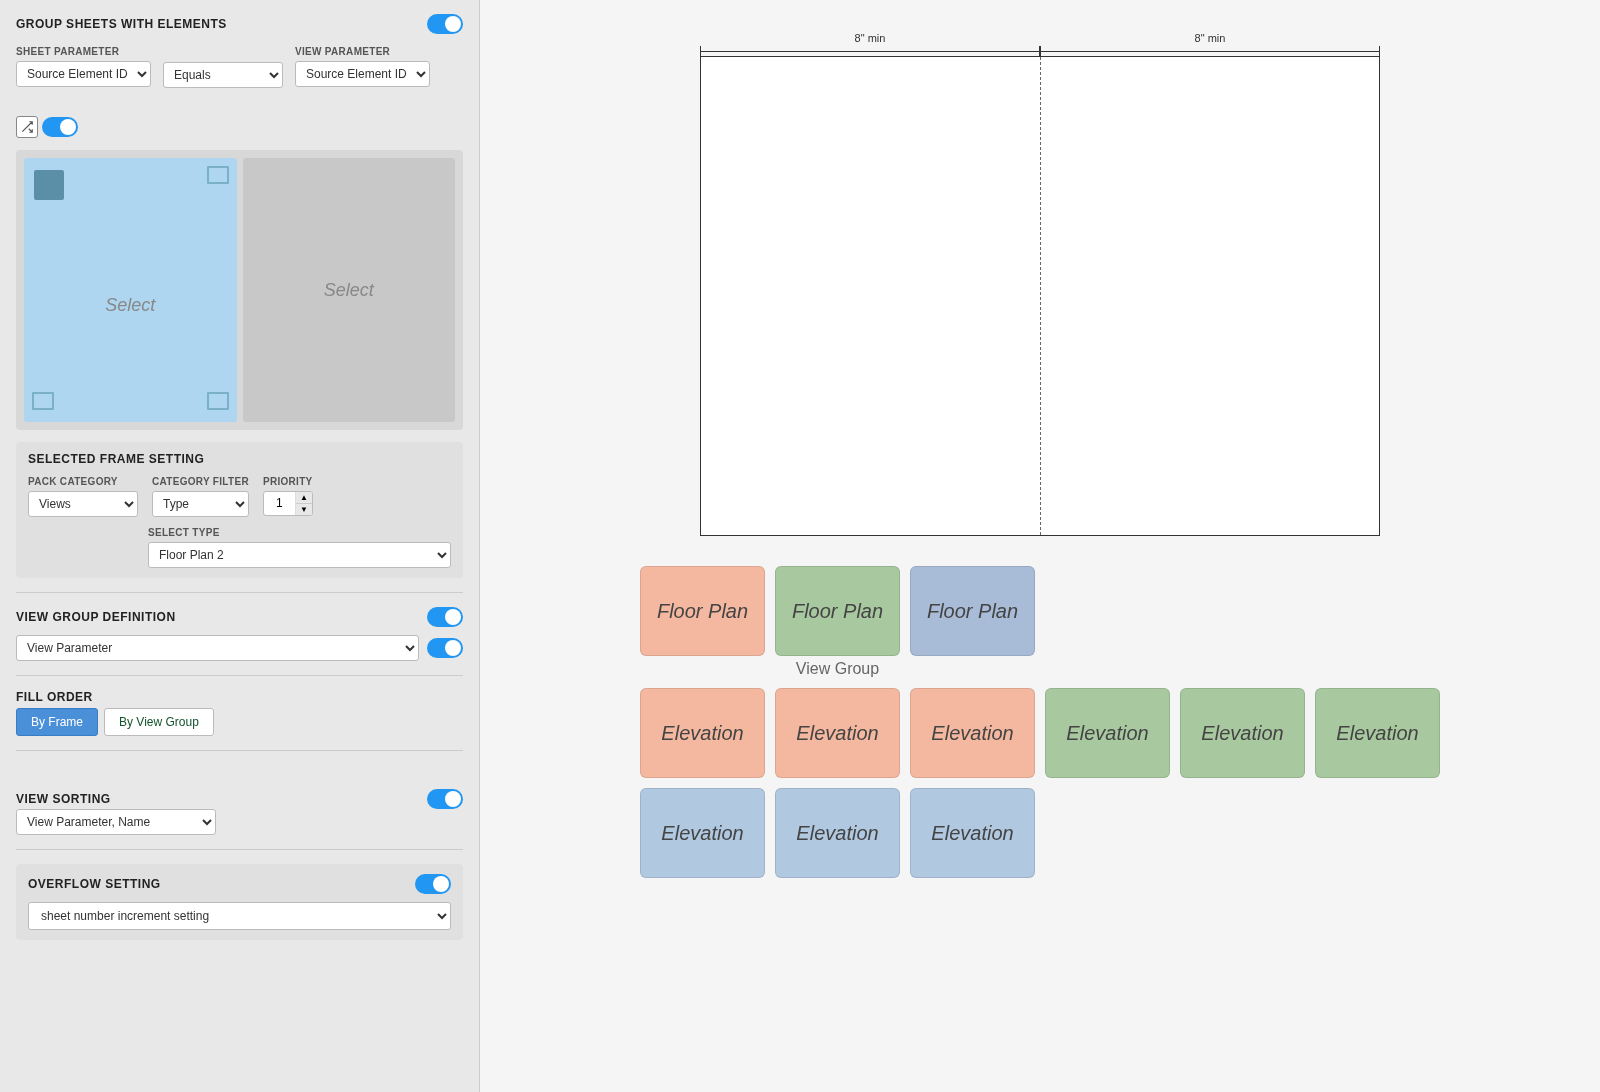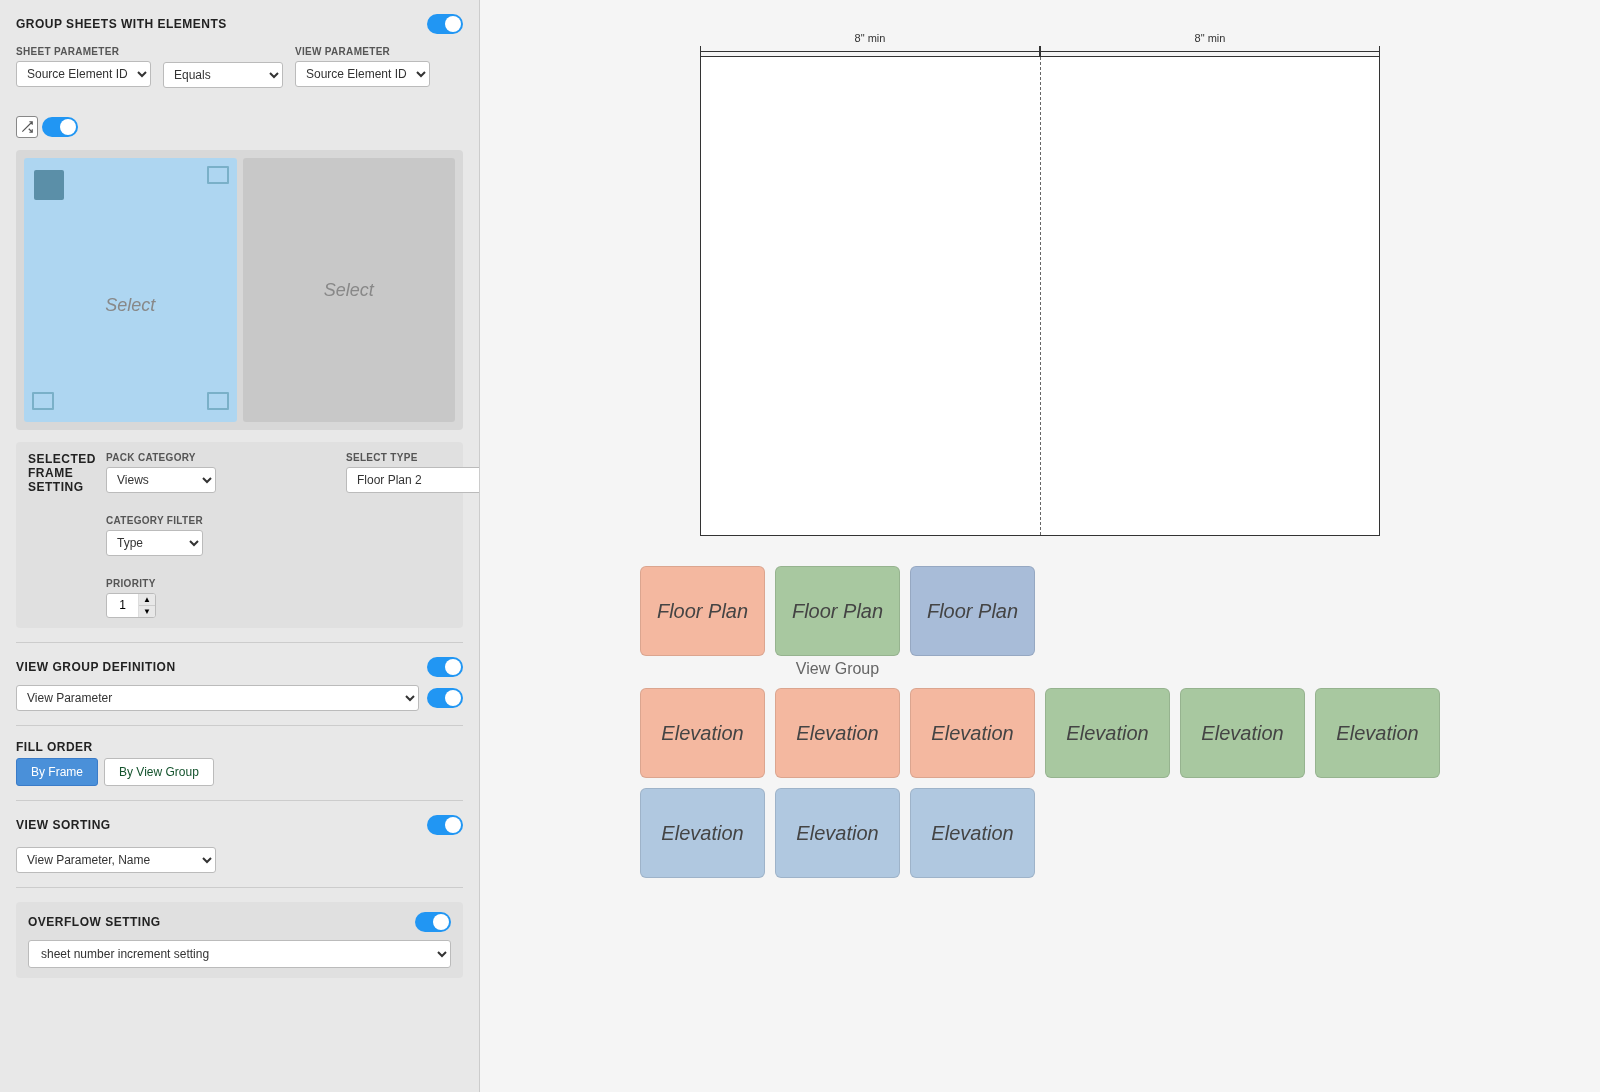--- a/index.html
+++ b/index.html
@@ -118,21 +118,21 @@
     .preview-rect-tr { position: absolute; top: 8px; right: 8px; width: 22px; height: 18px; border: 2px solid #7ab0c8; background: transparent; border-radius: 1px; }
     .preview-rect-bl { position: absolute; bottom: 12px; left: 8px; width: 22px; height: 18px; border: 2px solid #7ab0c8; background: transparent; border-radius: 1px; }
     .preview-rect-br { position: absolute; bottom: 12px; right: 8px; width: 22px; height: 18px; border: 2px solid #7ab0c8; background: transparent; border-radius: 1px; }
 
     
     .frame-section {
       background: #e0e0e0;
       border-radius: 4px;
       padding: 10px 12px;
       display: flex;
-      flex-direction: row;
+      flex-direction: column;
       gap: 10px;
     }
 
     
     .btn {
       padding: 6px 14px;
       border-radius: 3px;
       border: 1px solid #bbb;
       font-size: 12px;
       cursor: pointer;
@@ -237,21 +237,22 @@
       padding: 5px 8px;
       font-size: 12px;
       color: #333;
       appearance: auto;
       cursor: pointer;
     }
 
     .view-sorting-section {
       display: flex;
       flex-direction: column;
-      gap: 12px;
+      gap: 0;
+      margin-top: 24px;
     }
     .vs-header { display: flex; align-items: center; justify-content: space-between; }
 
     
     .card-group-wrapper {
       position: relative;
       display: inline-flex;
       flex-direction: column;
       align-items: center;
     }
@@ -316,21 +317,21 @@
       <div class="preview-rect-br"></div>
       <span class="preview-label" style="margin-top: 30px;">Select</span>
     </div>
     <div class="preview-sheet unselected">
       <span class="preview-label">Select</span>
     </div>
   </div>
 
   <div class="frame-section">
     <span class="section-title">SELECTED FRAME SETTING</span>
-    <div class="row" style="gap: 22px; align-items: flex-start;">
+    <div class="row" style="gap: 14px; align-items: flex-start;">
       <div class="col">
         <span class="label-small">PACK CATEGORY</span>
         <select style="min-width: 110px;">
           <option>Views</option>
         </select>
       </div>
       <div class="col">
         <span class="label-small">CATEGORY FILTER</span>
         <select style="min-width: 90px;">
           <option>Type</option>

